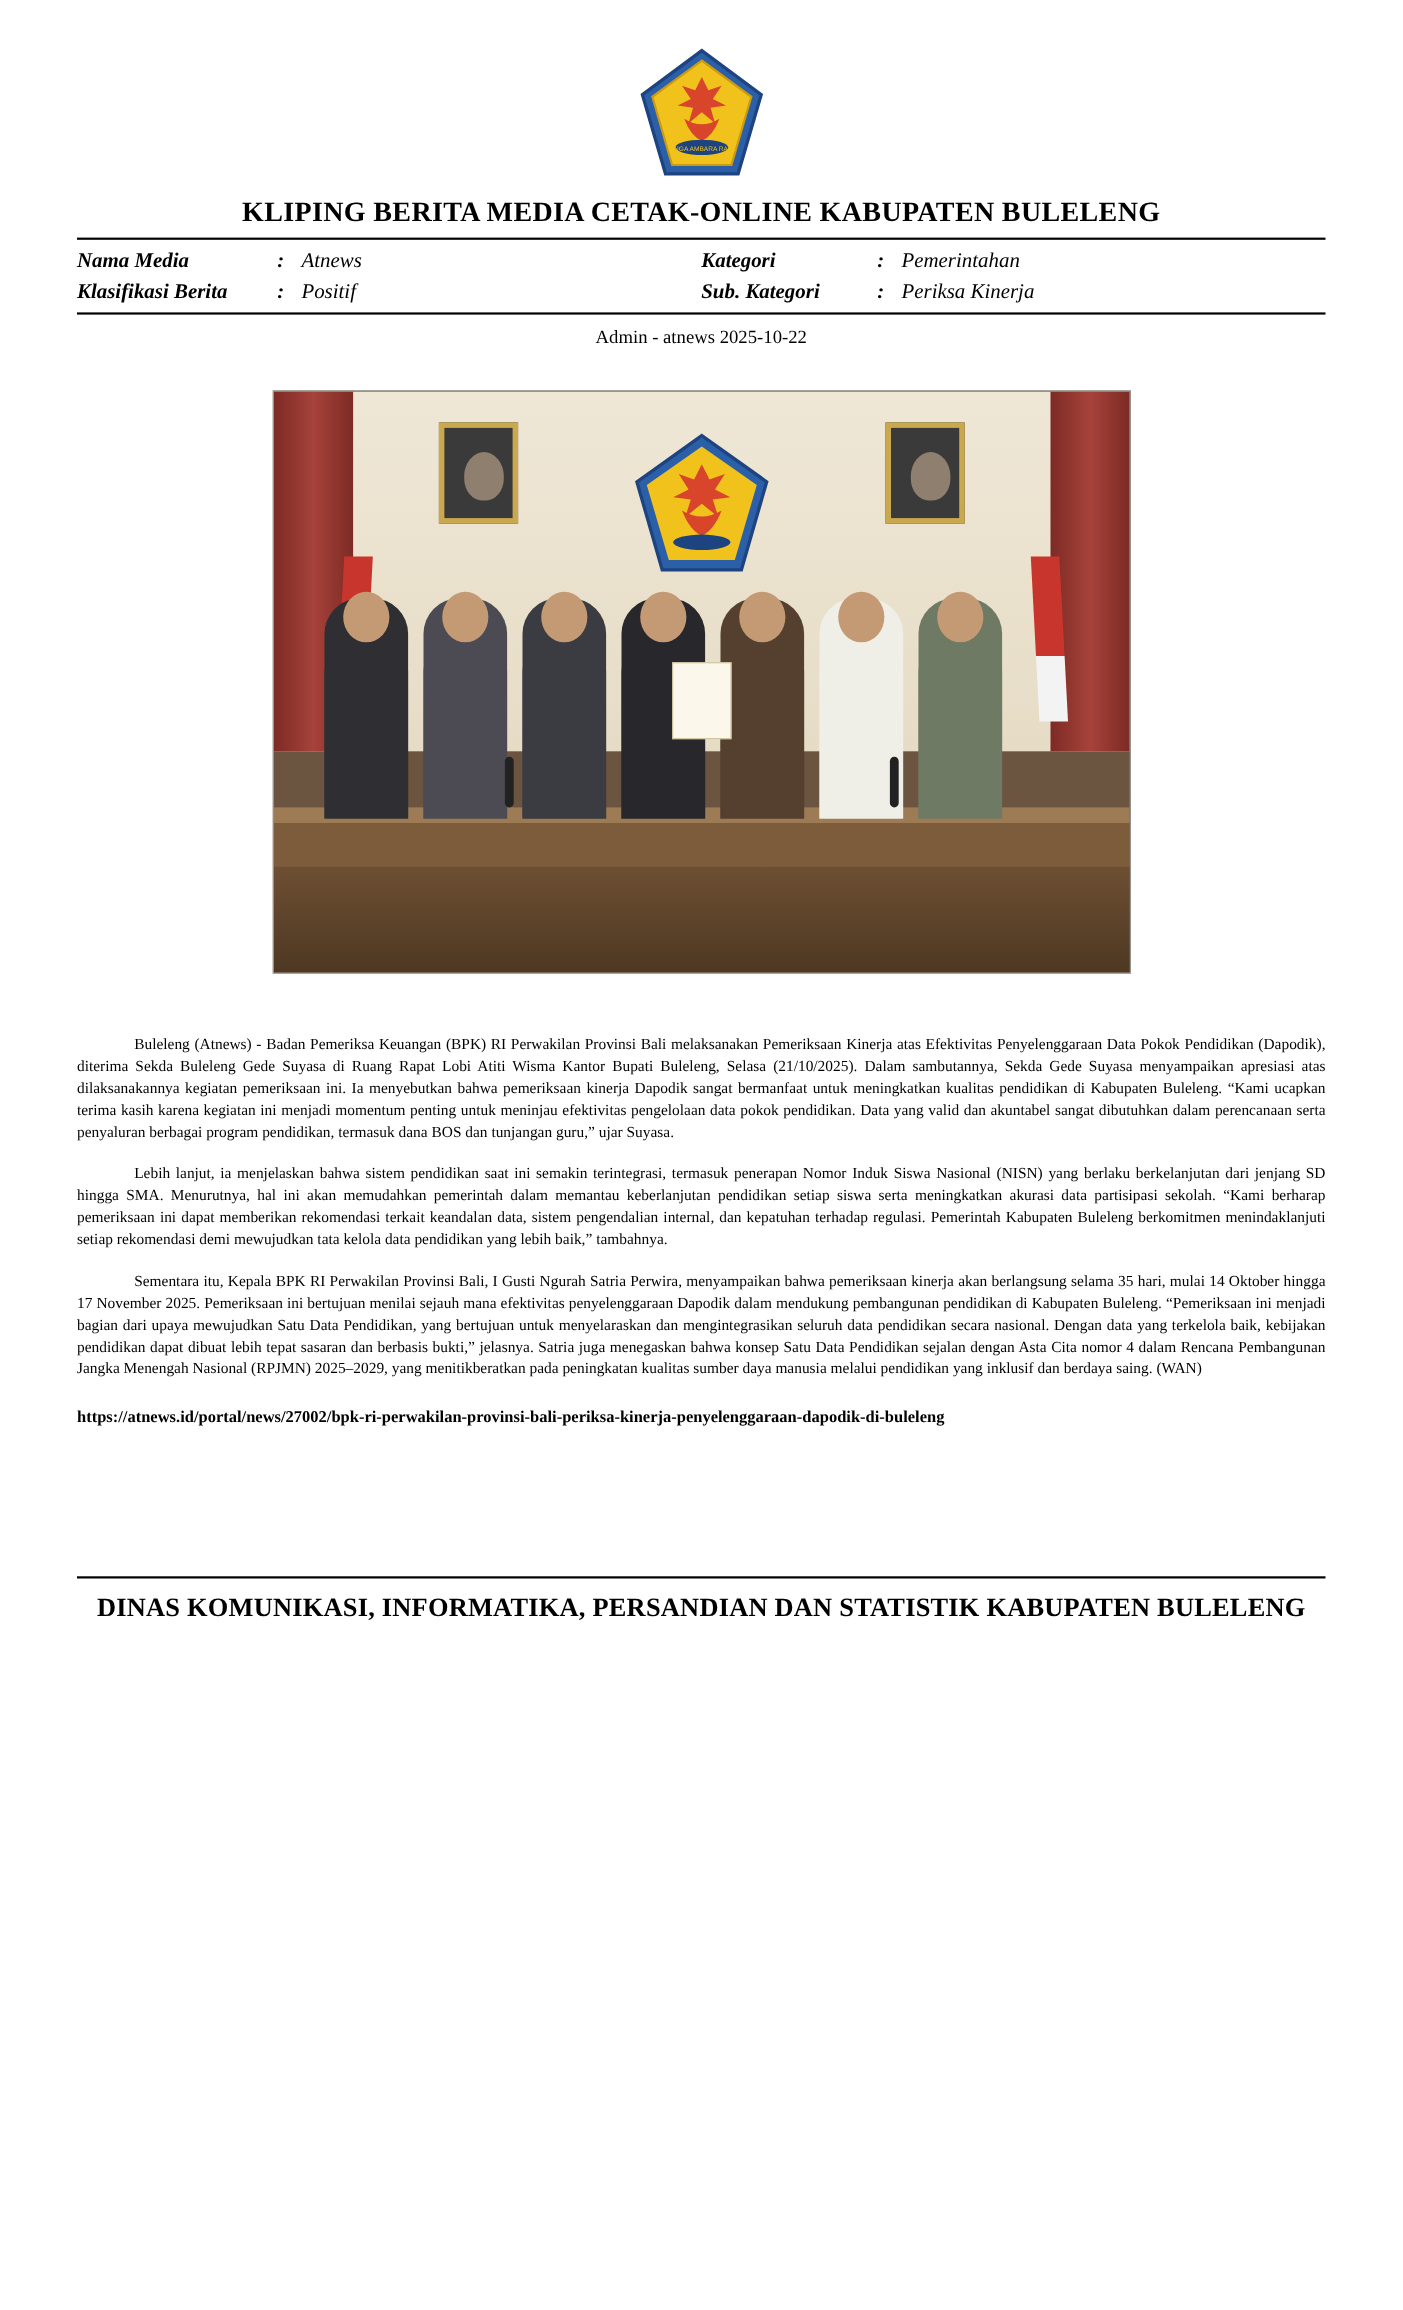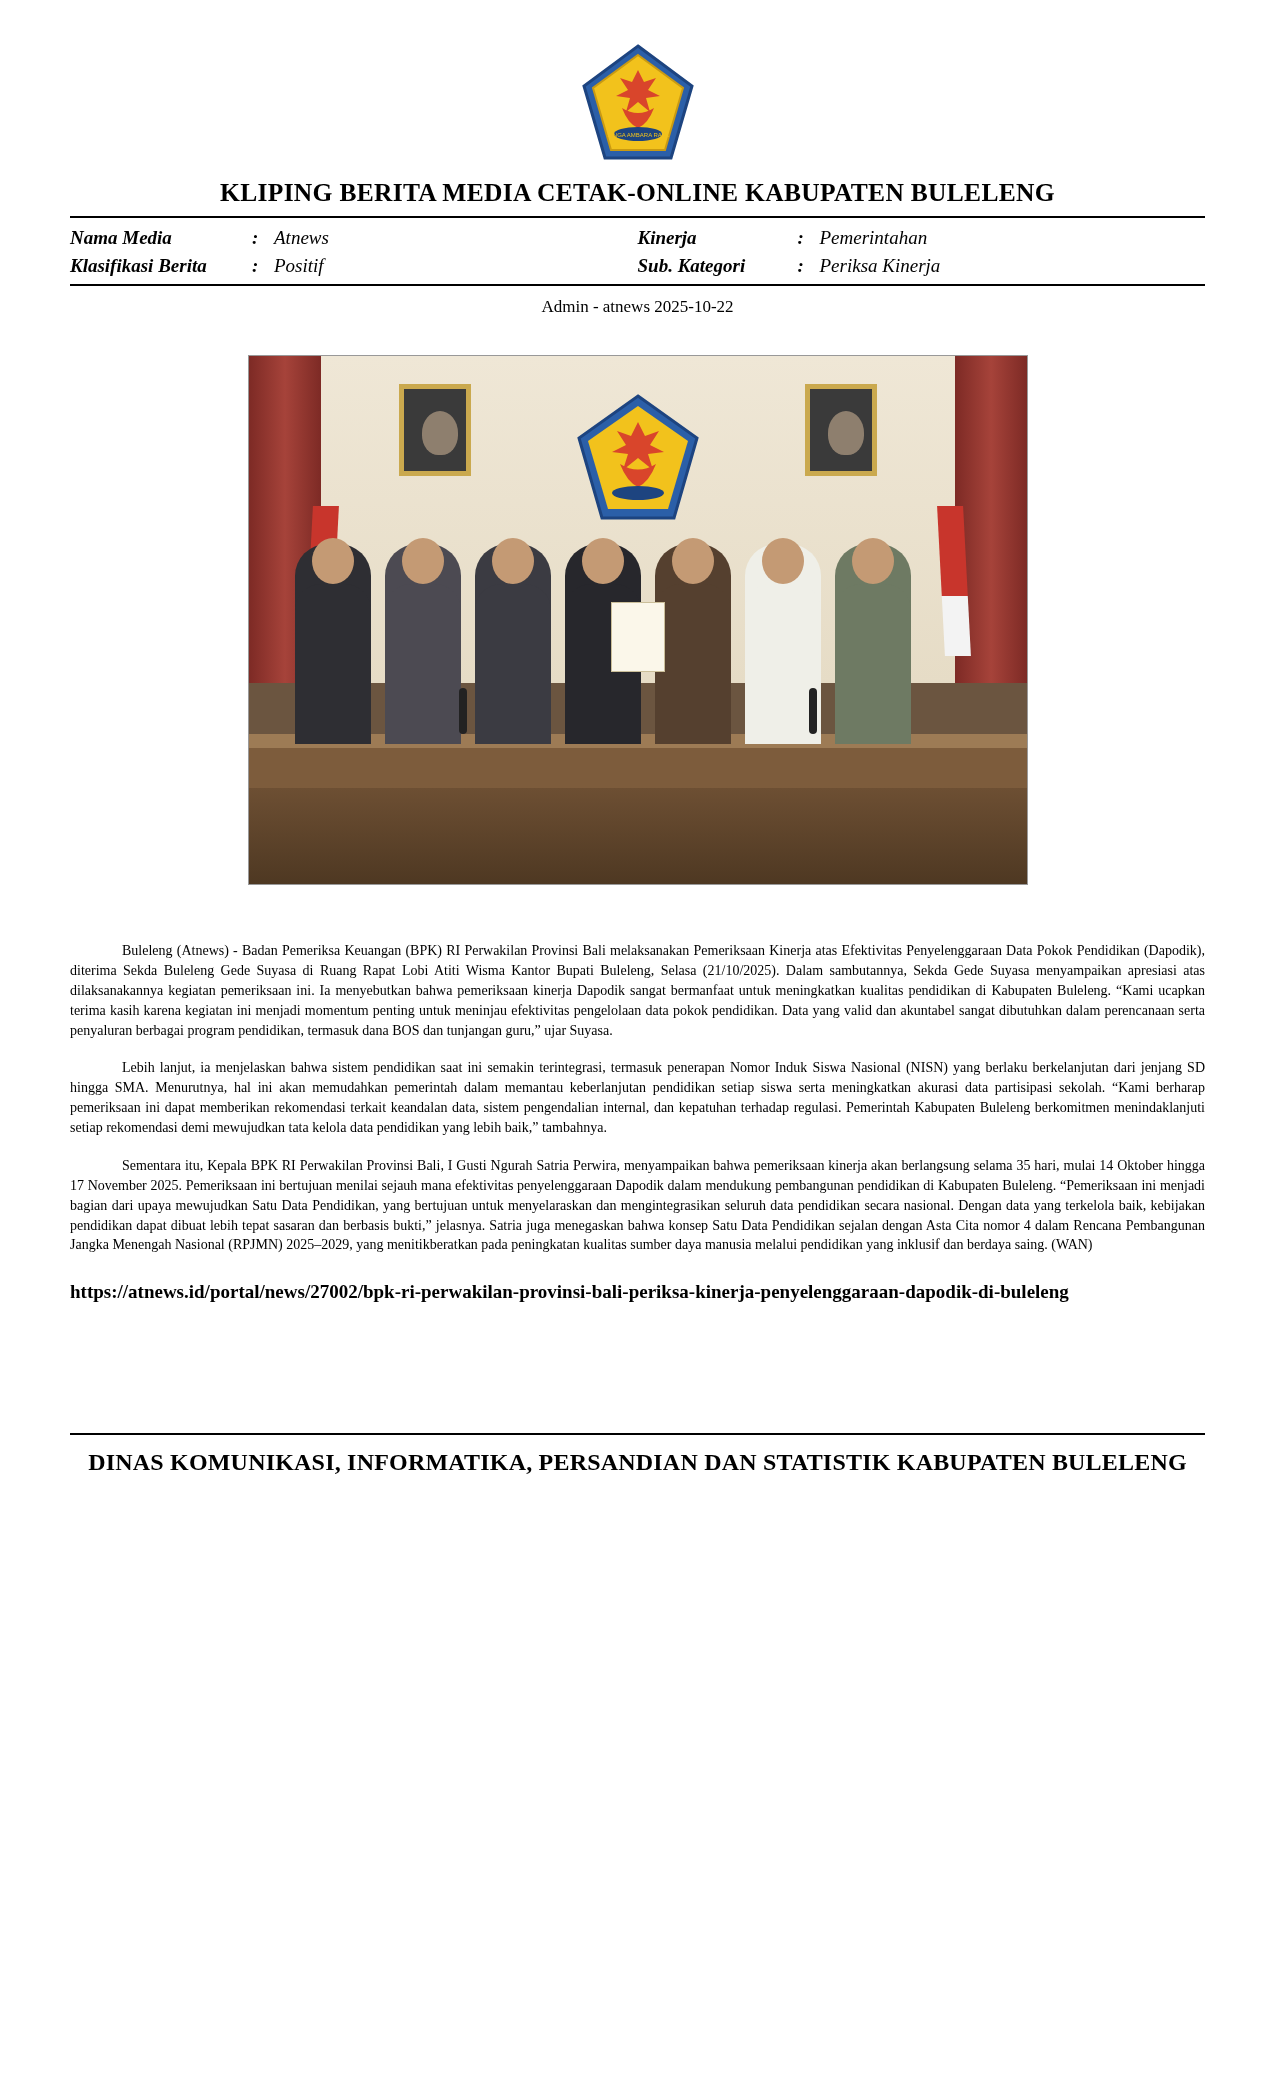--- a/index.html
+++ b/index.html
@@ -179,21 +179,21 @@
     font-size: 14px;
     line-height: 1.42;
     text-align: justify;
     text-indent: 52px;
     margin: 0 0 18px 0;
   }
   .article p:last-child { margin-bottom: 0; }
   .source-url {
     margin-top: 26px;
     font-weight: bold;
-    font-size: 19px;
+    font-size: 15px;
     word-break: break-all;
   }
 
   
   .footer {
     position: absolute;
     left: 0; right: 0; bottom: 52px;
     text-align: center;
   }
   .footer-rule {
@@ -245,21 +245,21 @@
         <span class="meta-value">Atnews</span>
       </div>
       <div class="meta-row">
         <span class="meta-label">Klasifikasi Berita</span>
         <span class="meta-colon">:</span>
         <span class="meta-value">Positif</span>
       </div>
     </div>
     <div class="meta-col right">
       <div class="meta-row">
-        <span class="meta-label">Kinerja</span>
+        <span class="meta-label">Kategori</span>
         <span class="meta-colon">:</span>
         <span class="meta-value">Pemerintahan</span>
       </div>
       <div class="meta-row">
         <span class="meta-label">Sub. Kategori</span>
         <span class="meta-colon">:</span>
         <span class="meta-value">Periksa Kinerja</span>
       </div>
     </div>
   </div>

